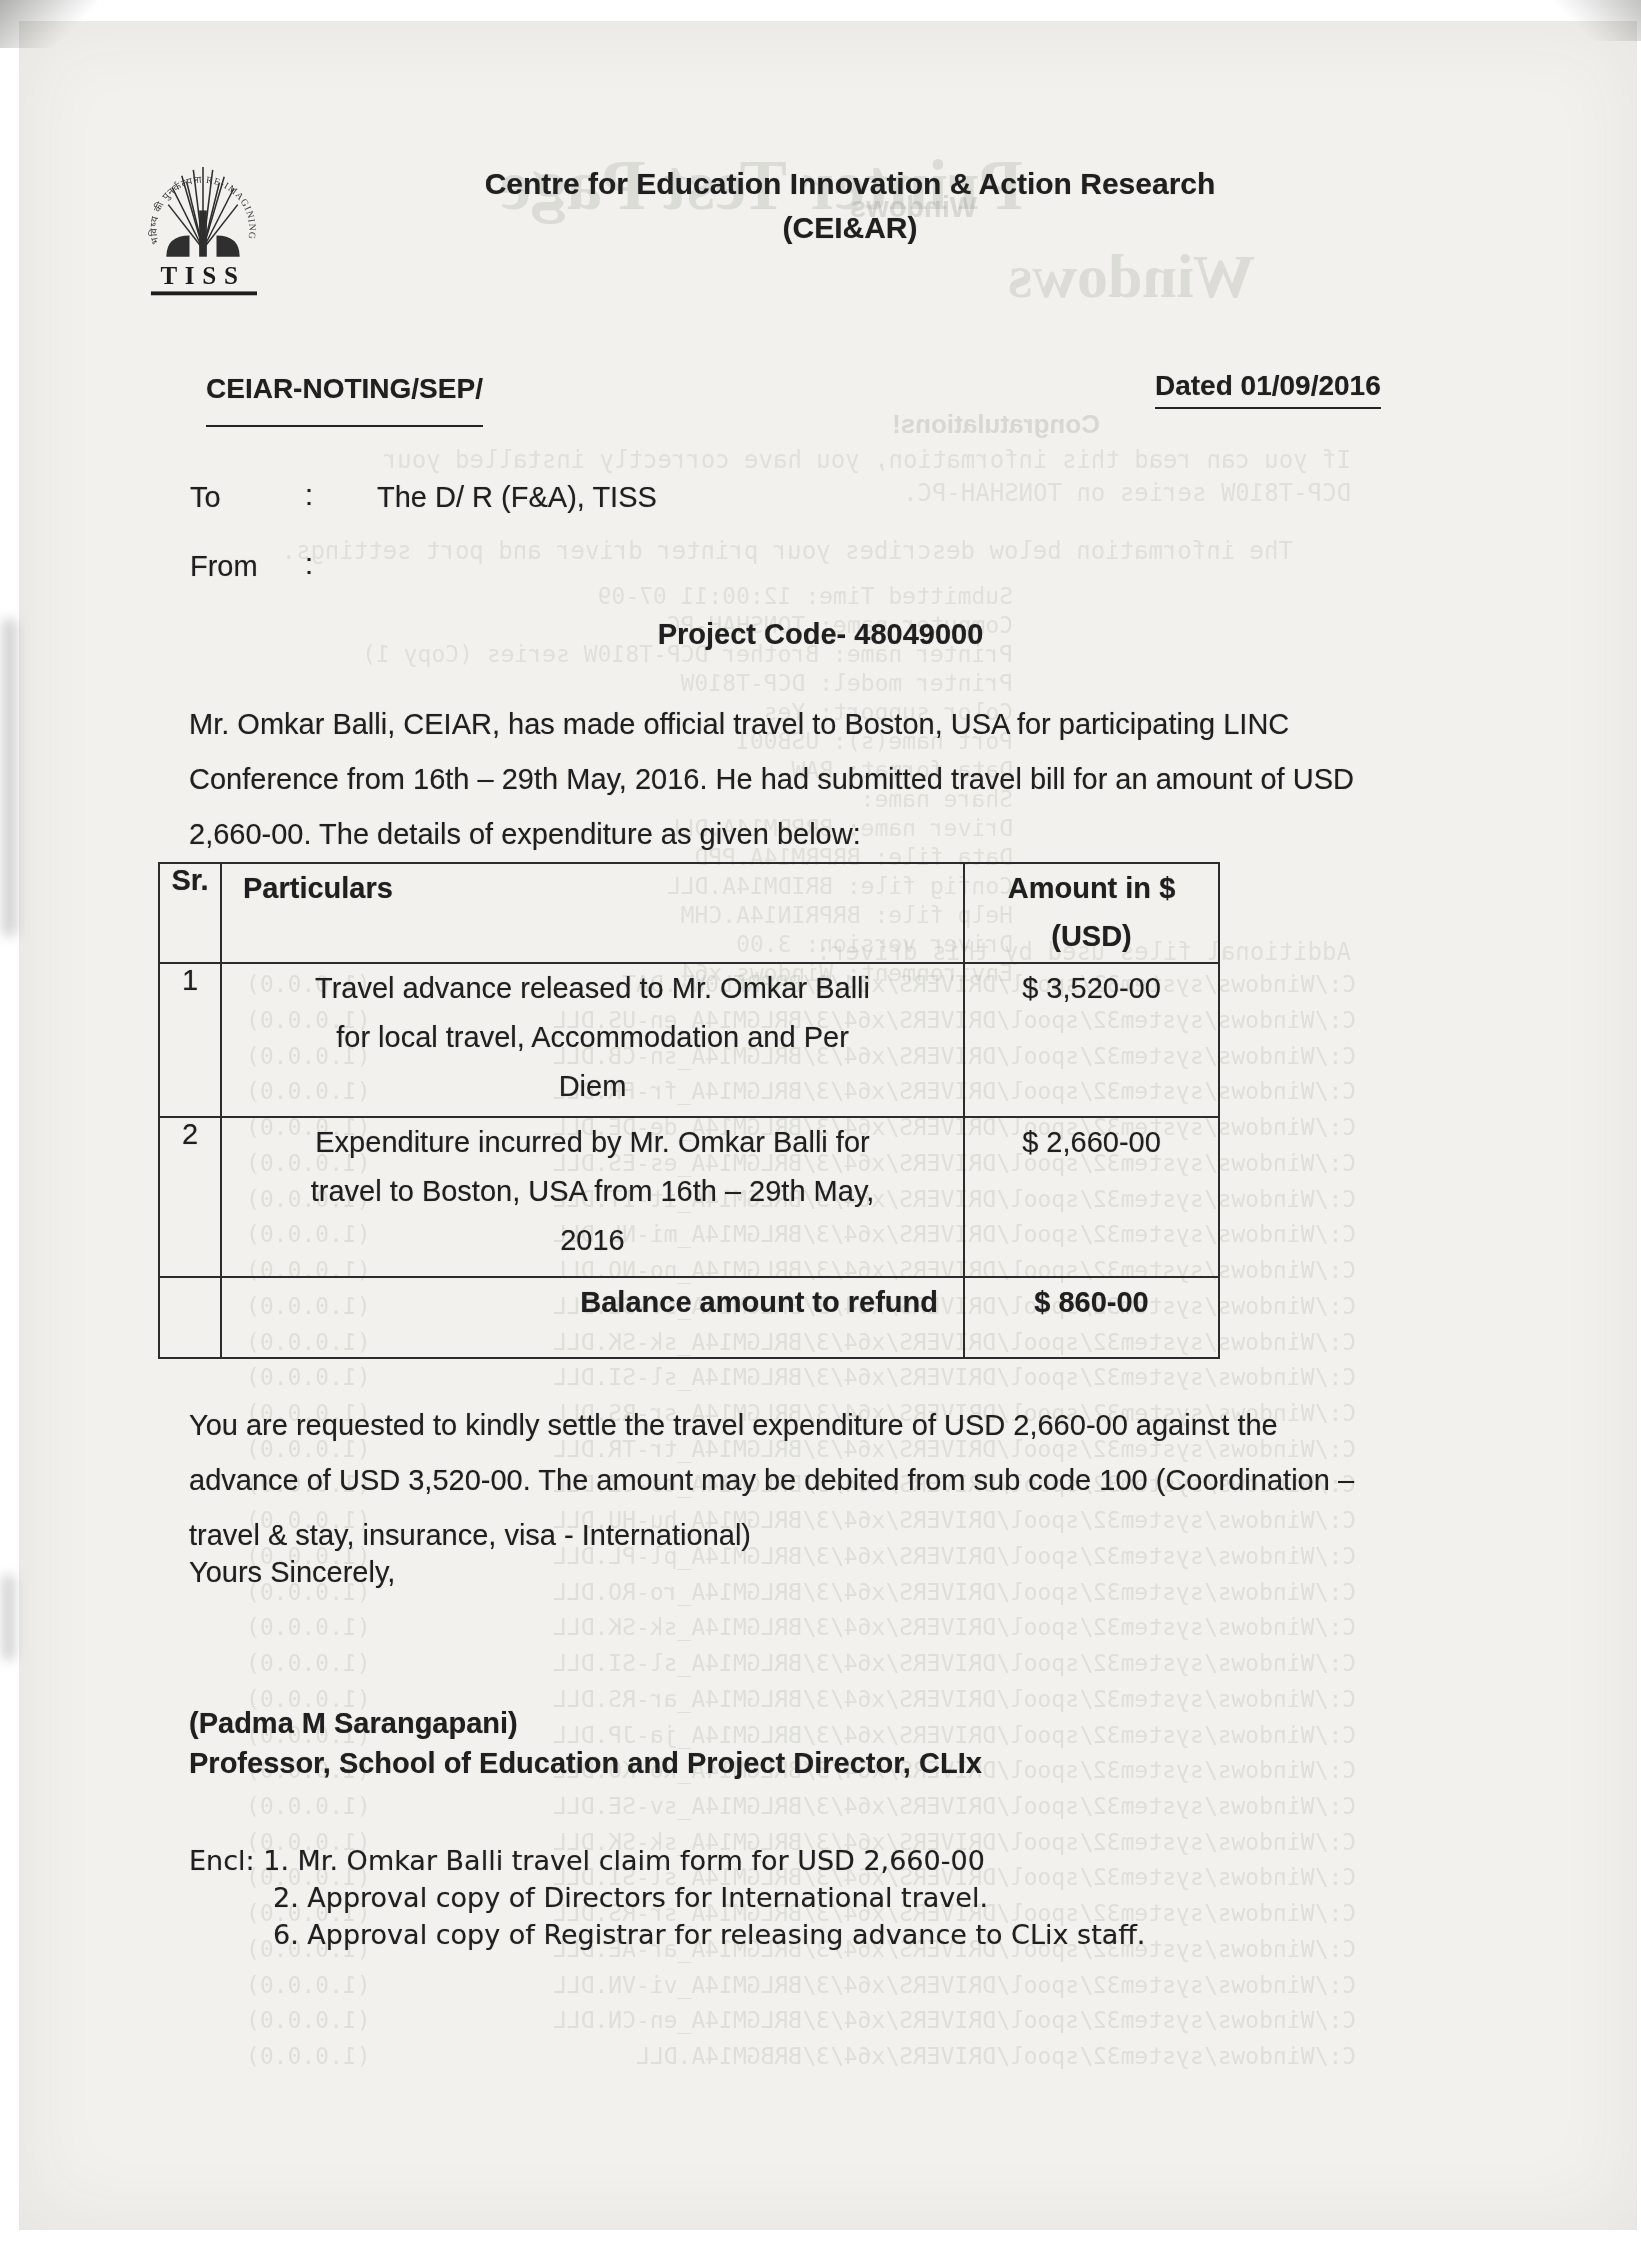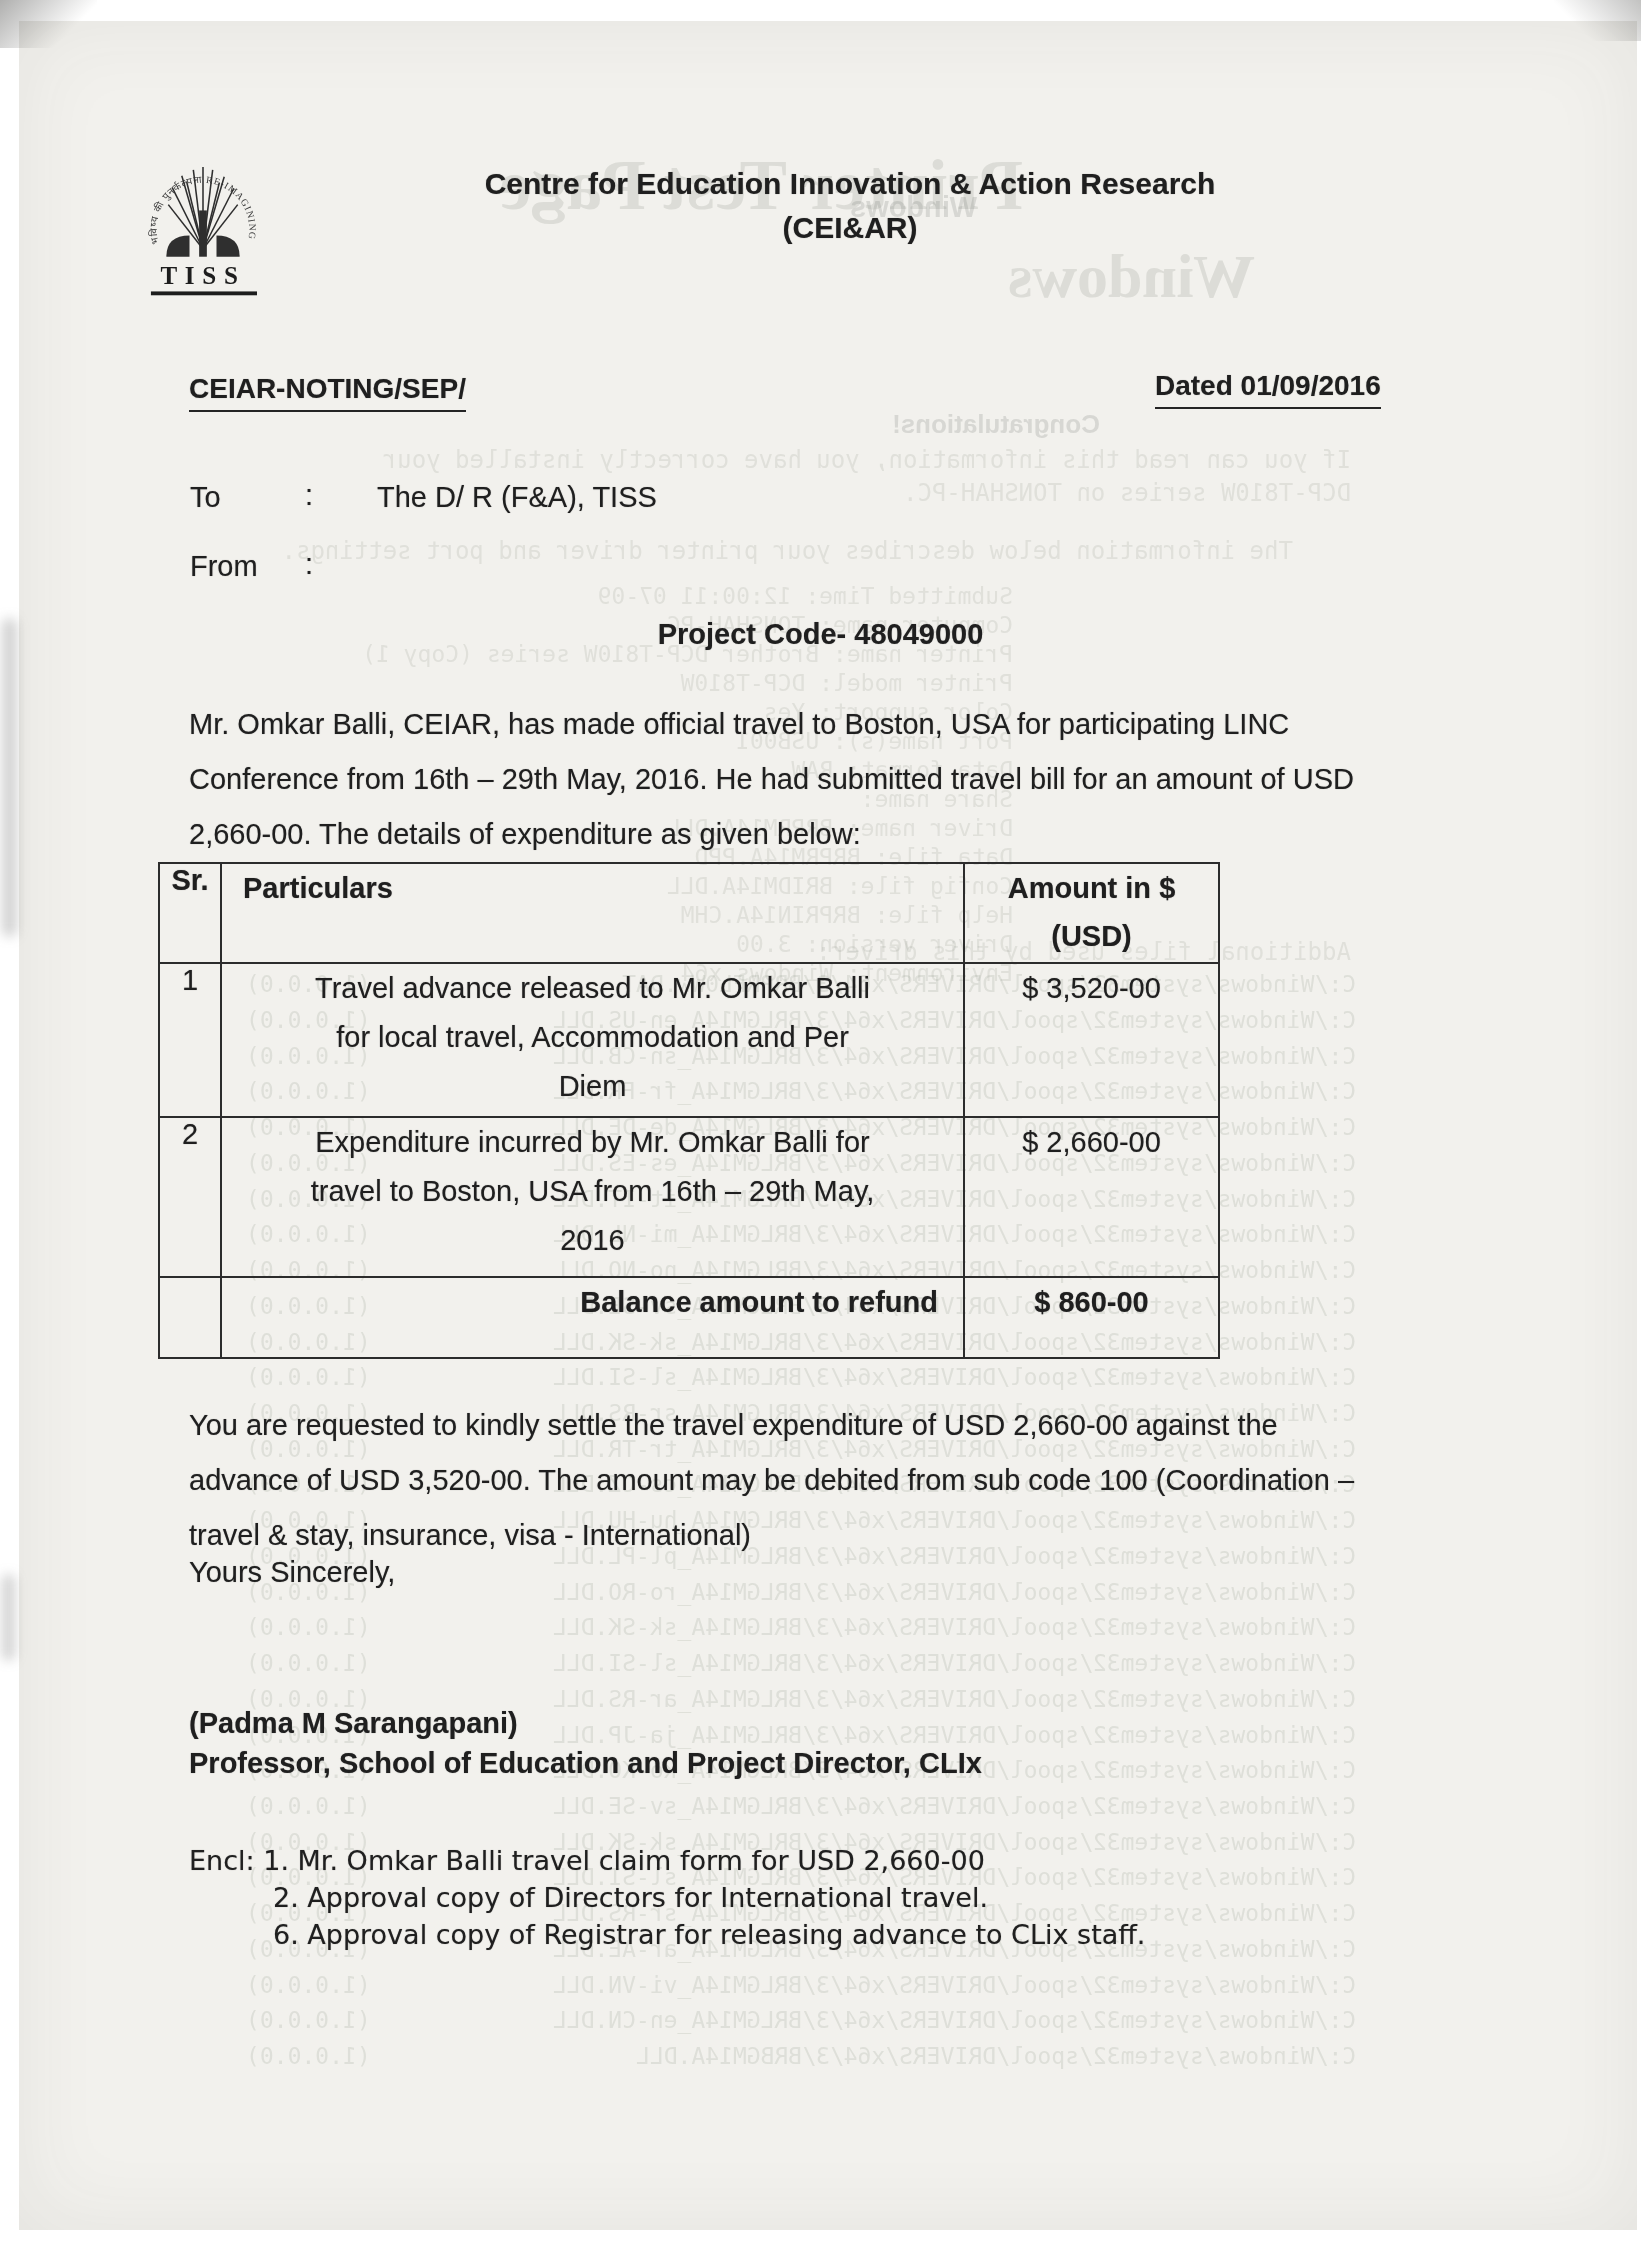--- a/index.html
+++ b/index.html
@@ -22,21 +22,21 @@
   .bleed .small-sans{position:absolute;font-family:"Liberation Sans",sans-serif;font-weight:bold;color:rgba(110,116,108,0.20);white-space:nowrap;}
   .bleed .mono-line{position:absolute;font-family:"DejaVu Sans Mono",monospace;color:rgba(118,128,115,0.15);white-space:nowrap;font-size:24px;}
   .dll-line{position:absolute;left:285px;width:1110px;display:flex;justify-content:space-between;
     font-family:"DejaVu Sans Mono",monospace;font-size:23px;color:rgba(118,128,115,0.16);white-space:nowrap;}
   .info-line{position:absolute;left:628px;font-family:"DejaVu Sans Mono",monospace;font-size:23px;color:rgba(118,128,115,0.15);white-space:nowrap;}
   
   .content{position:absolute;inset:0;z-index:2;}
   .ink{color:#1f1f1f;text-shadow:0 0 1px rgba(40,40,40,0.45);}
   .abs{position:absolute;}
   .org-title{left:261px;top:162px;width:1178px;text-align:center;font-size:30px;font-weight:bold;line-height:44px;}
-  .refno{left:189px;top:373px;font-size:28px;font-weight:bold;border-bottom:2.9px solid #242424;padding-bottom:5px;}
+  .refno{left:206px;top:373px;font-size:28px;font-weight:bold;border-bottom:2.9px solid #242424;padding-bottom:20px;}
   .dated{left:1155px;top:370px;font-size:28px;font-weight:bold;border-bottom:2.9px solid #242424;padding-bottom:4.8px;}
   .addr-label{font-size:29px;}
   .para{font-size:29px;line-height:55px;white-space:pre-line;}
   .proj{left:0;top:618px;width:1641px;text-align:center;font-size:29px;font-weight:bold;}
   table.bill{position:absolute;left:158px;top:862px;border-collapse:collapse;table-layout:fixed;}
   table.bill td{border:2.9px solid #2c2c2c;vertical-align:top;font-size:29px;padding:0;}
   td.c-sr{width:60px;text-align:center;padding-top:11.6px;}
   td.c-part{width:716px;text-align:center;padding-top:11.6px;line-height:49px;white-space:pre-line;}
   td.c-amt{width:253px;text-align:center;padding-top:11.6px;line-height:48px;white-space:pre-line;}
   tr.hdr td{font-weight:bold;text-align:center;}

